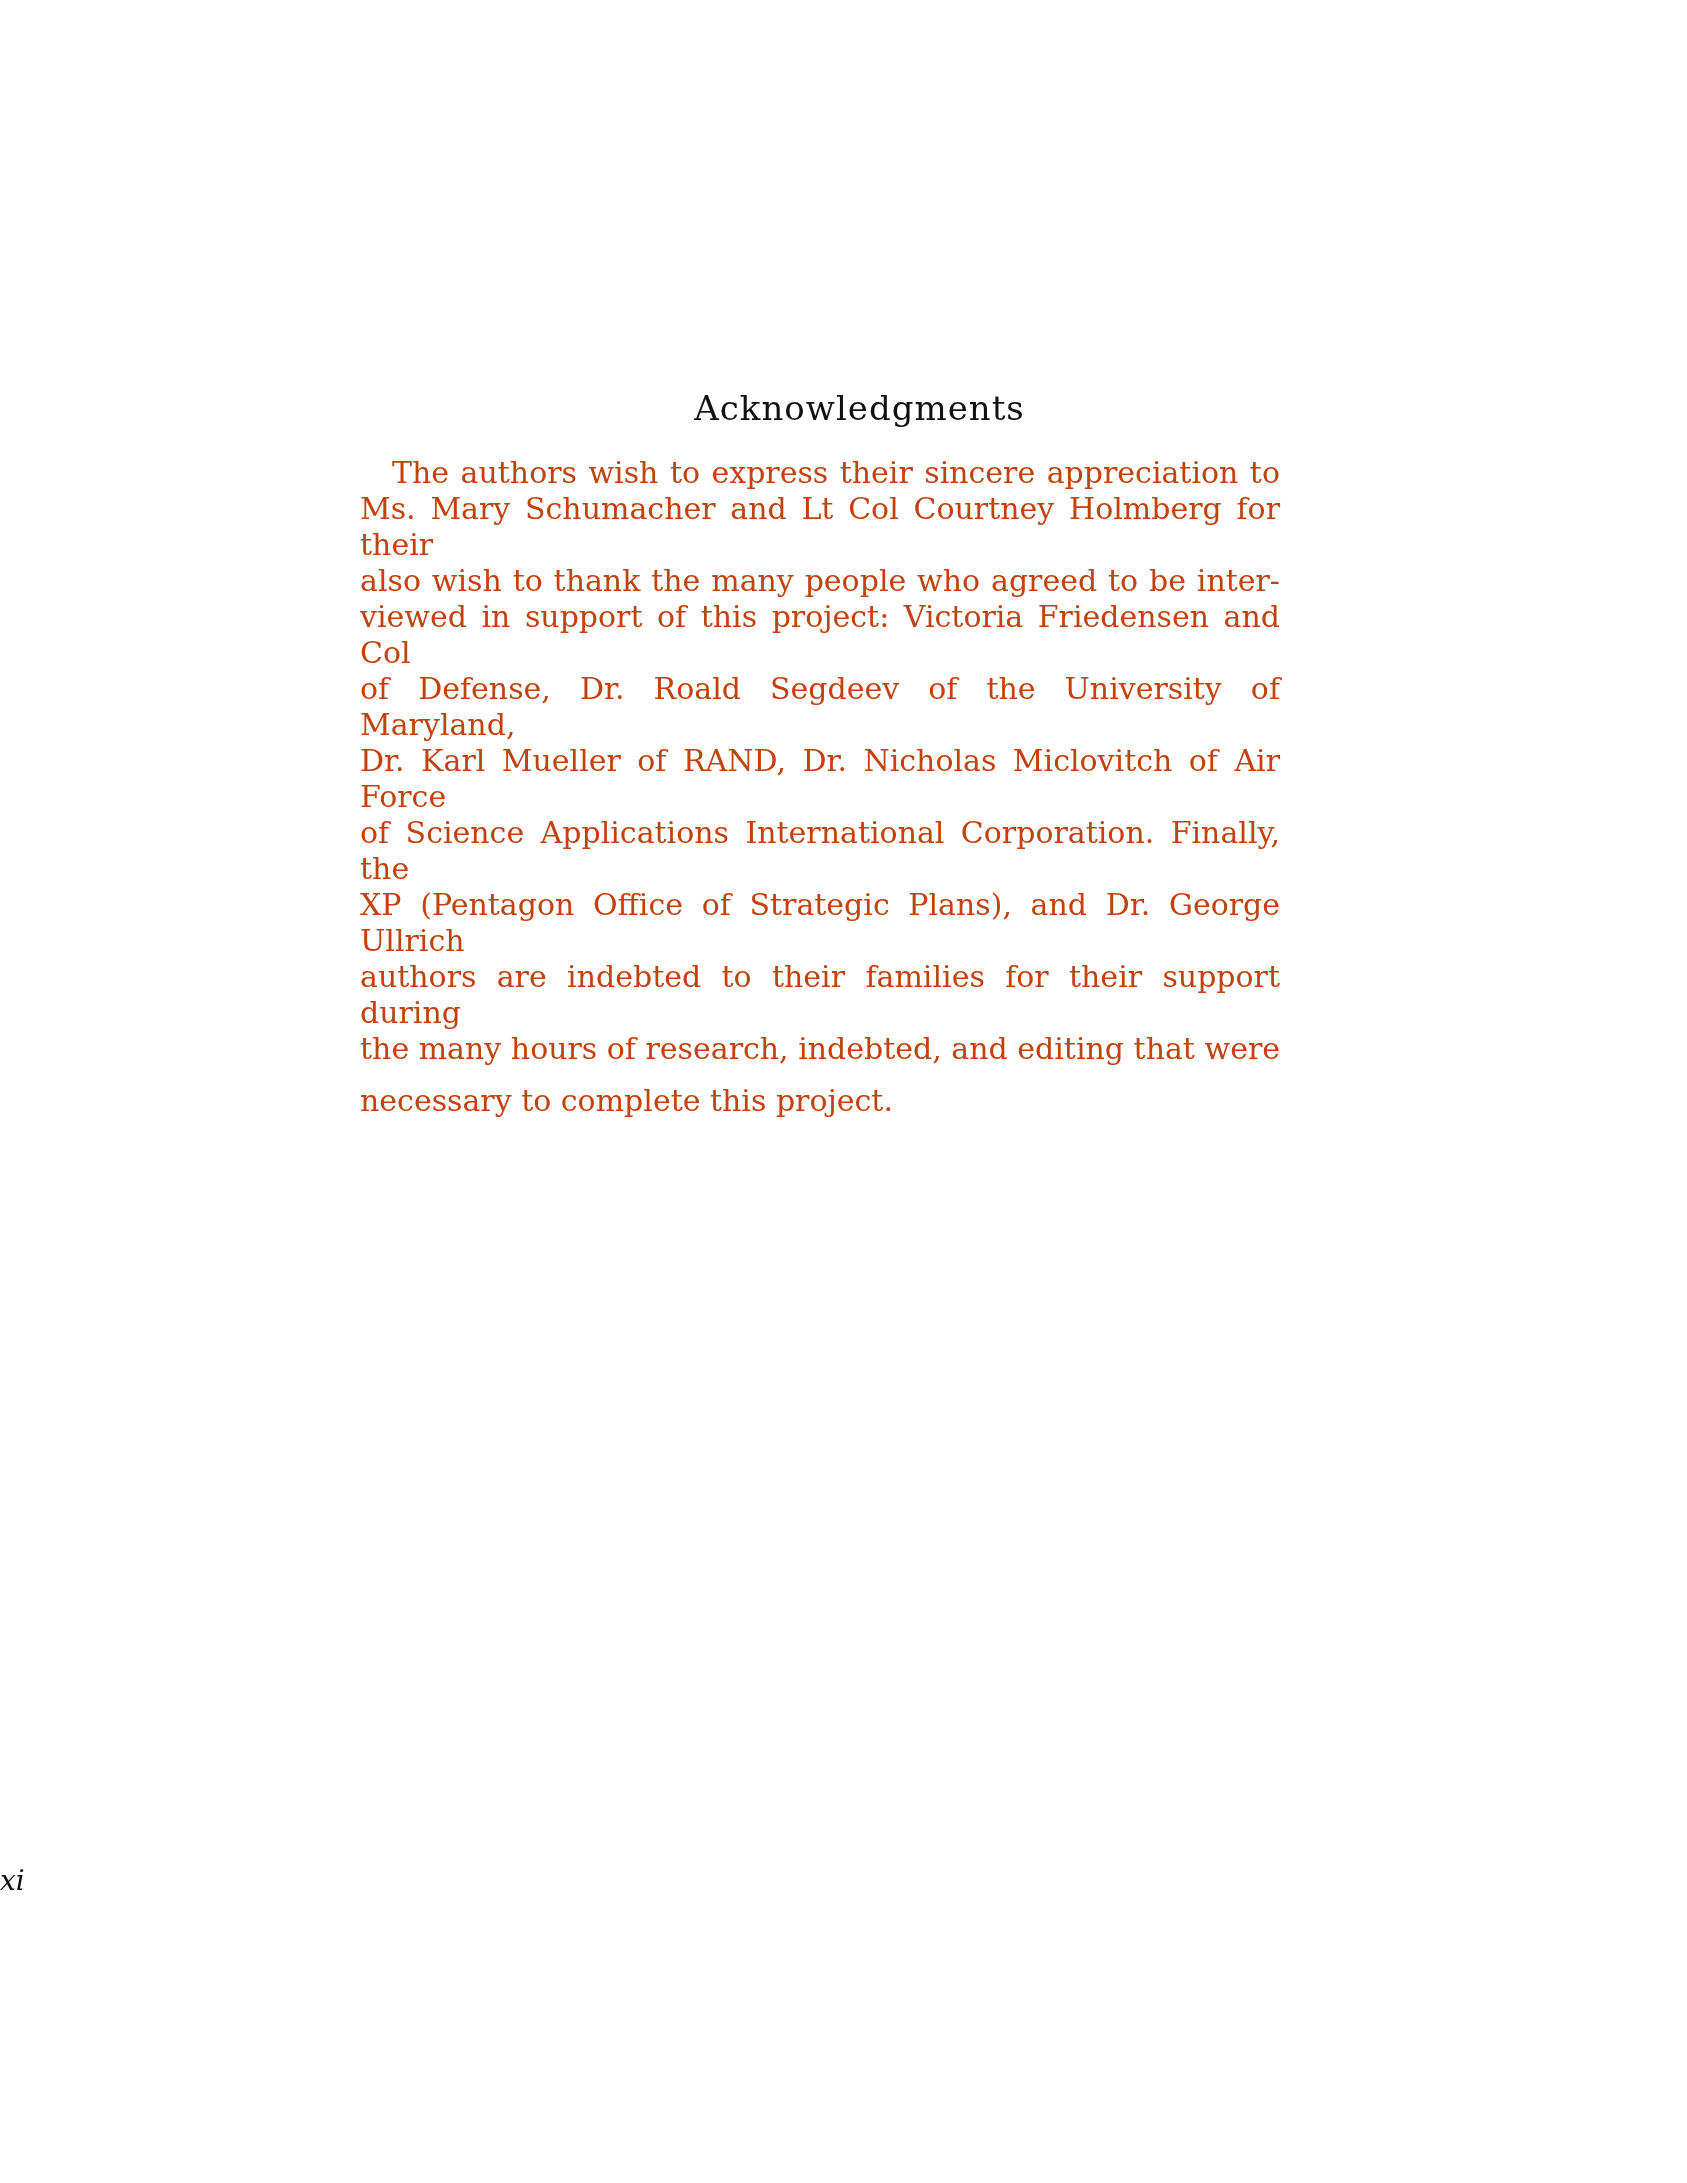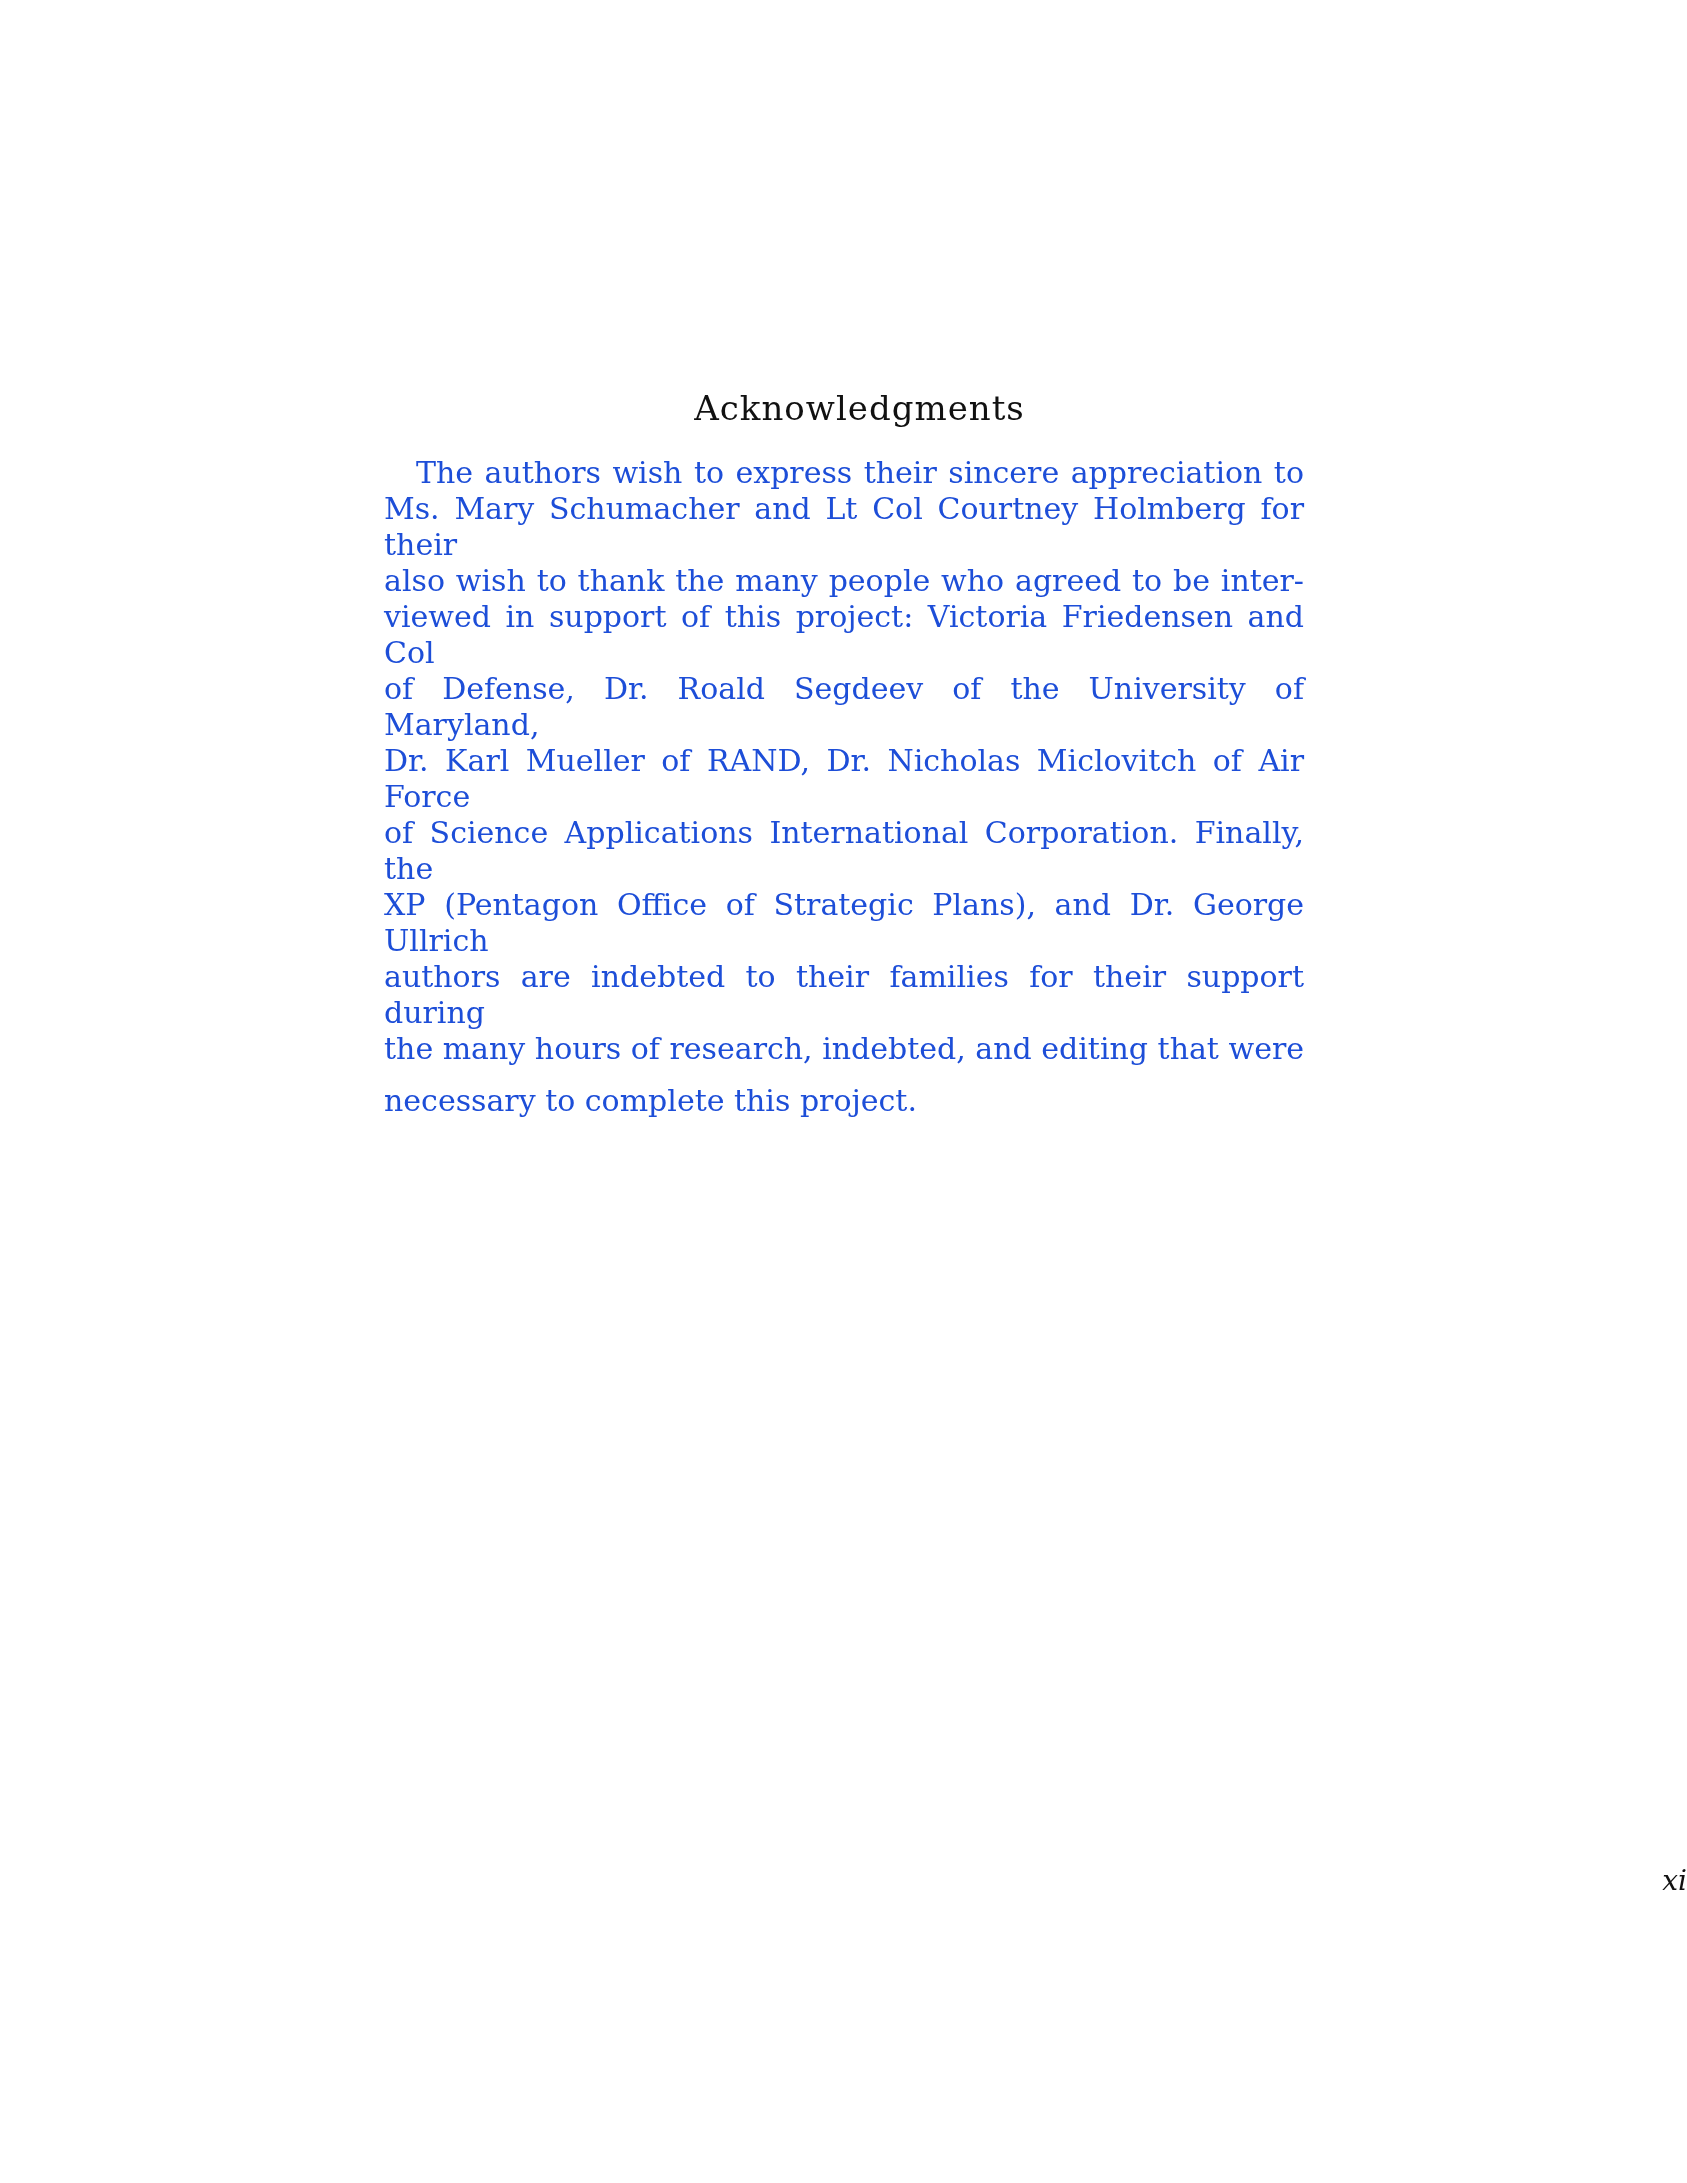--- a/index.html
+++ b/index.html
@@ -24,44 +24,44 @@
     margin: 16px;
     text-align: center;
     font-size: 34px;
     font-weight: 500;
     letter-spacing: 1px;
     color: #111111;
   }
   .body-block {
     position: absolute;
     top: 455px;
-    left: 384px;
+    left: 360px;
     width: 920px;
     font-size: 30px;
     line-height: 36px;
-    color: #1d4ed8;
+    color: #c2410c;
   }
   .line {
     text-align: justify;
     text-align-last: justify;
     white-space: normal;
   }
   .line.first {
     text-indent: 32px;
   }
   .line.last {
     text-align-last: left;
     margin-top: 16px;
   }
   .folio {
     position: absolute;
     top: 1864px;
     left: 0;
     width: 100%;
-    text-align: right;
+    text-align: left;
     font-style: italic;
     font-size: 28px;
     color: #111111;
   }
 </style>
 </head>
 <body>
 
 <div class="page">
 

